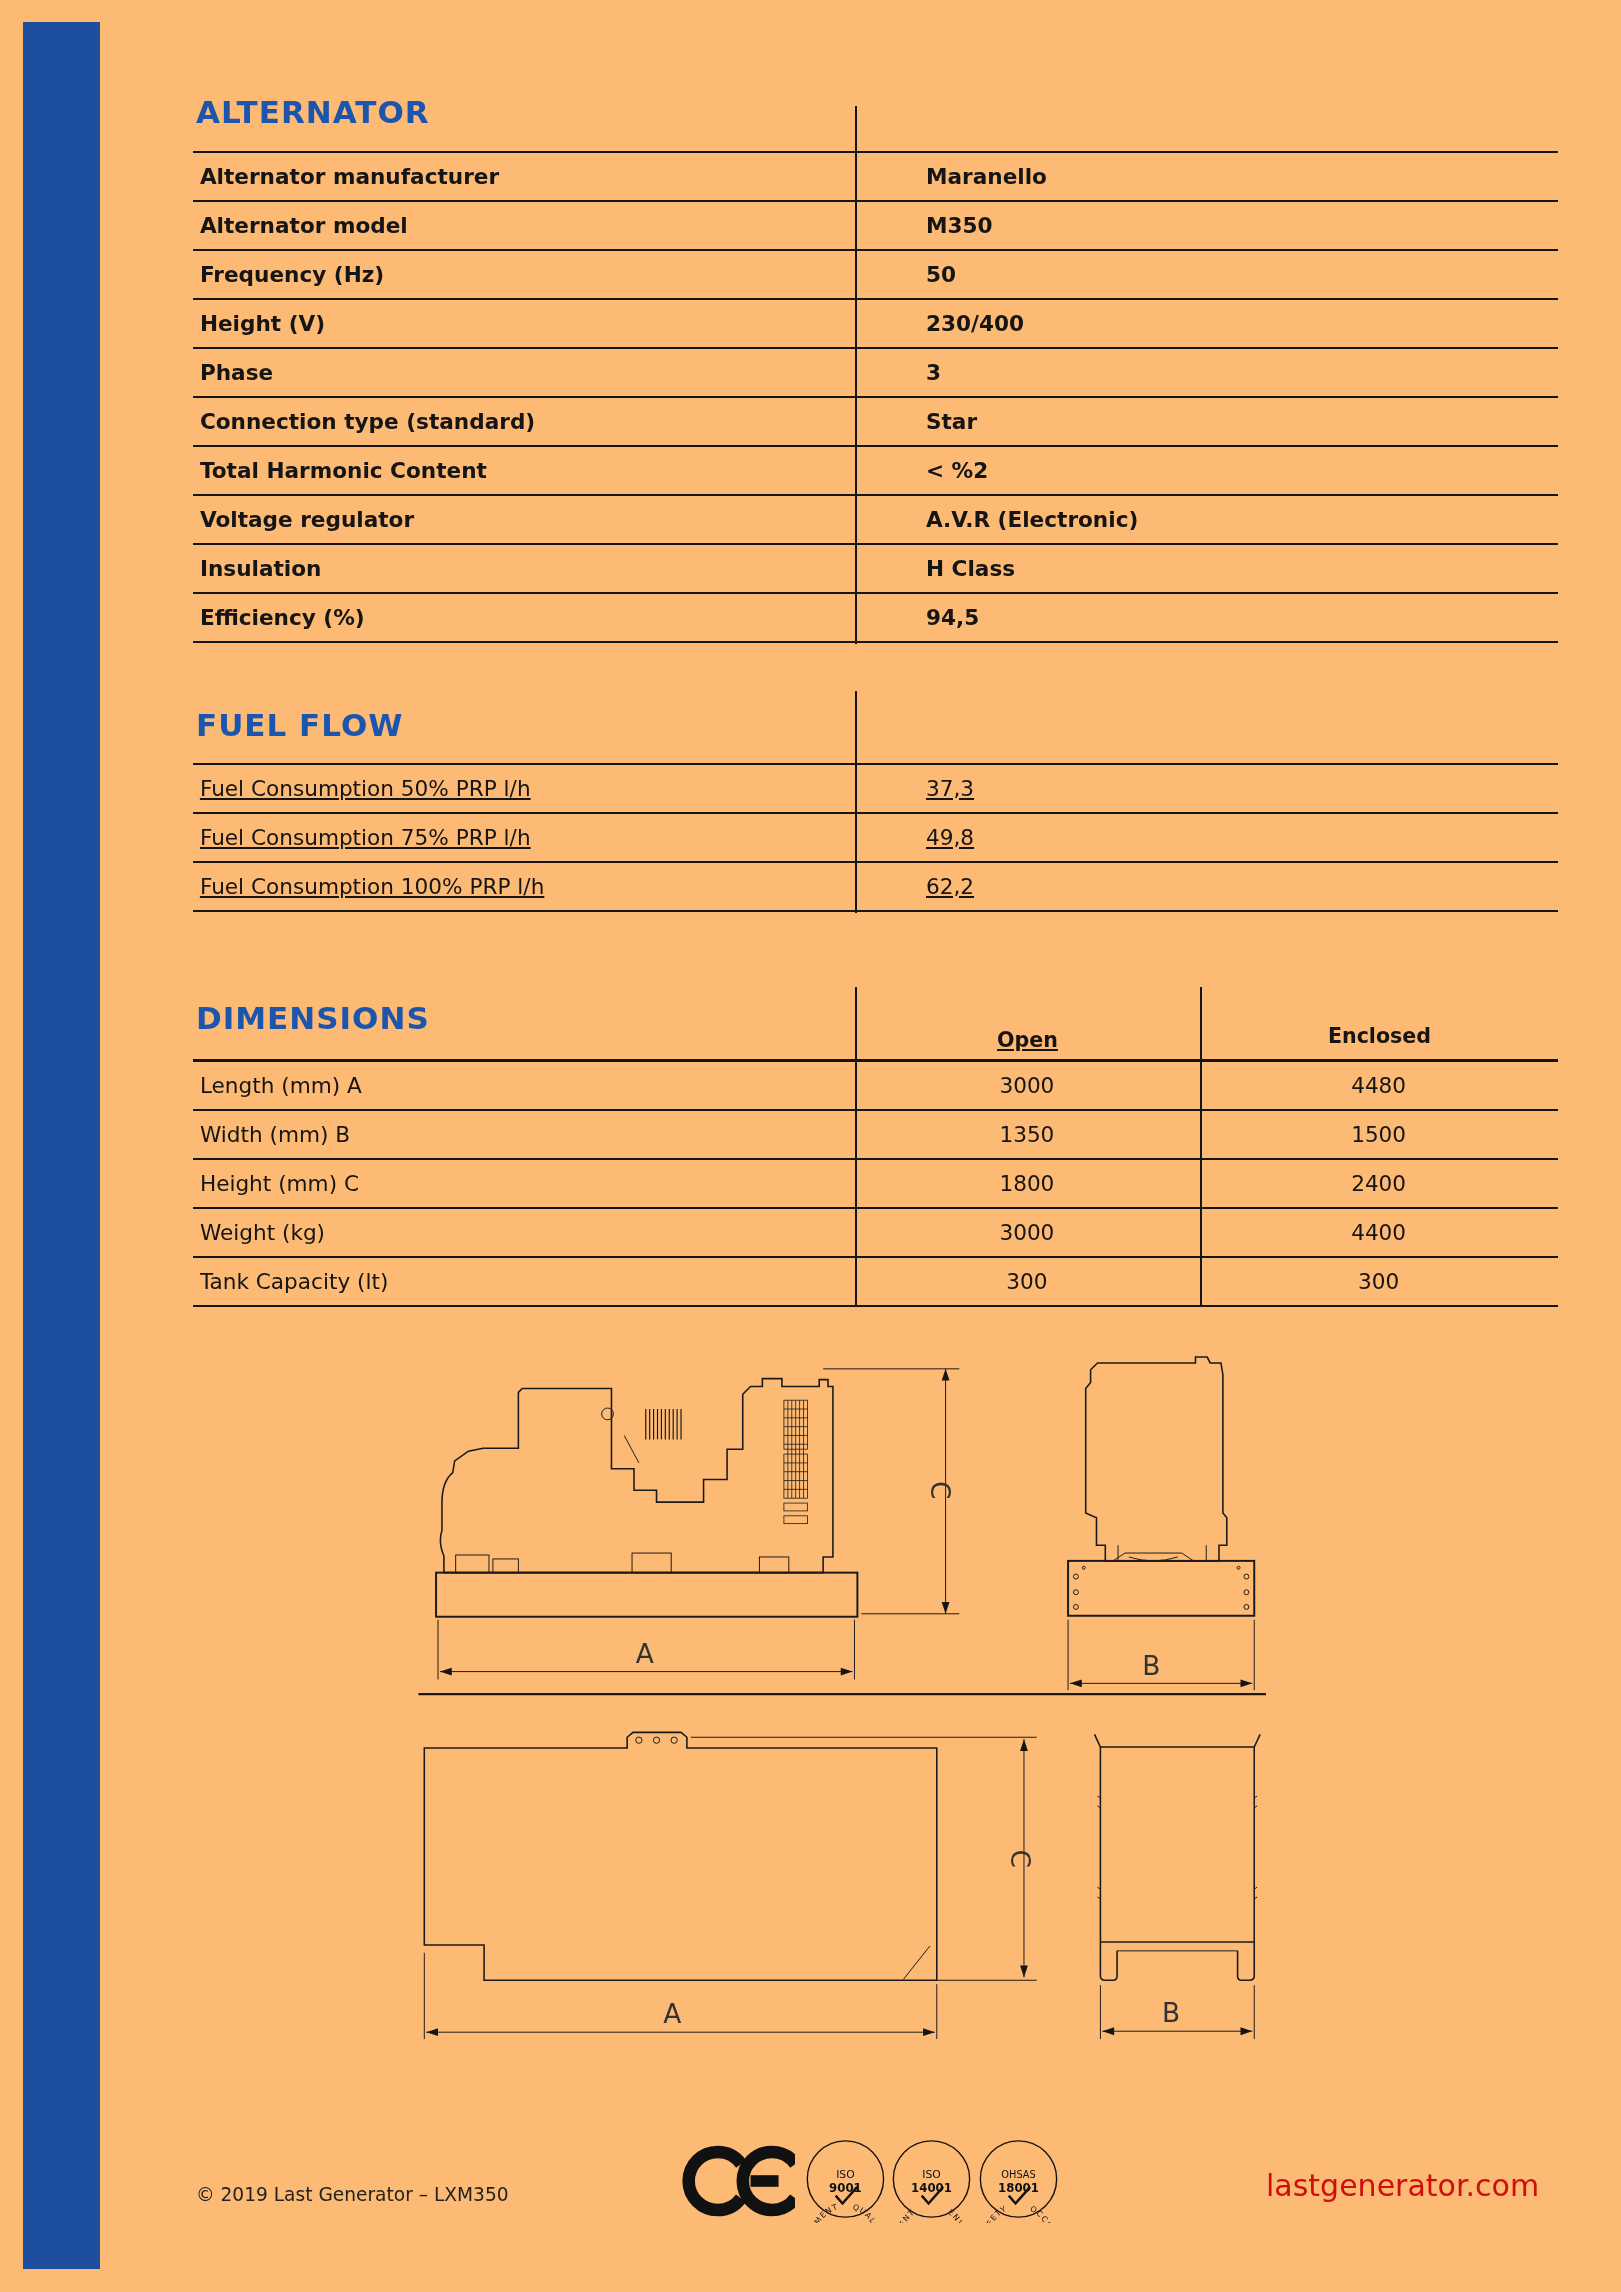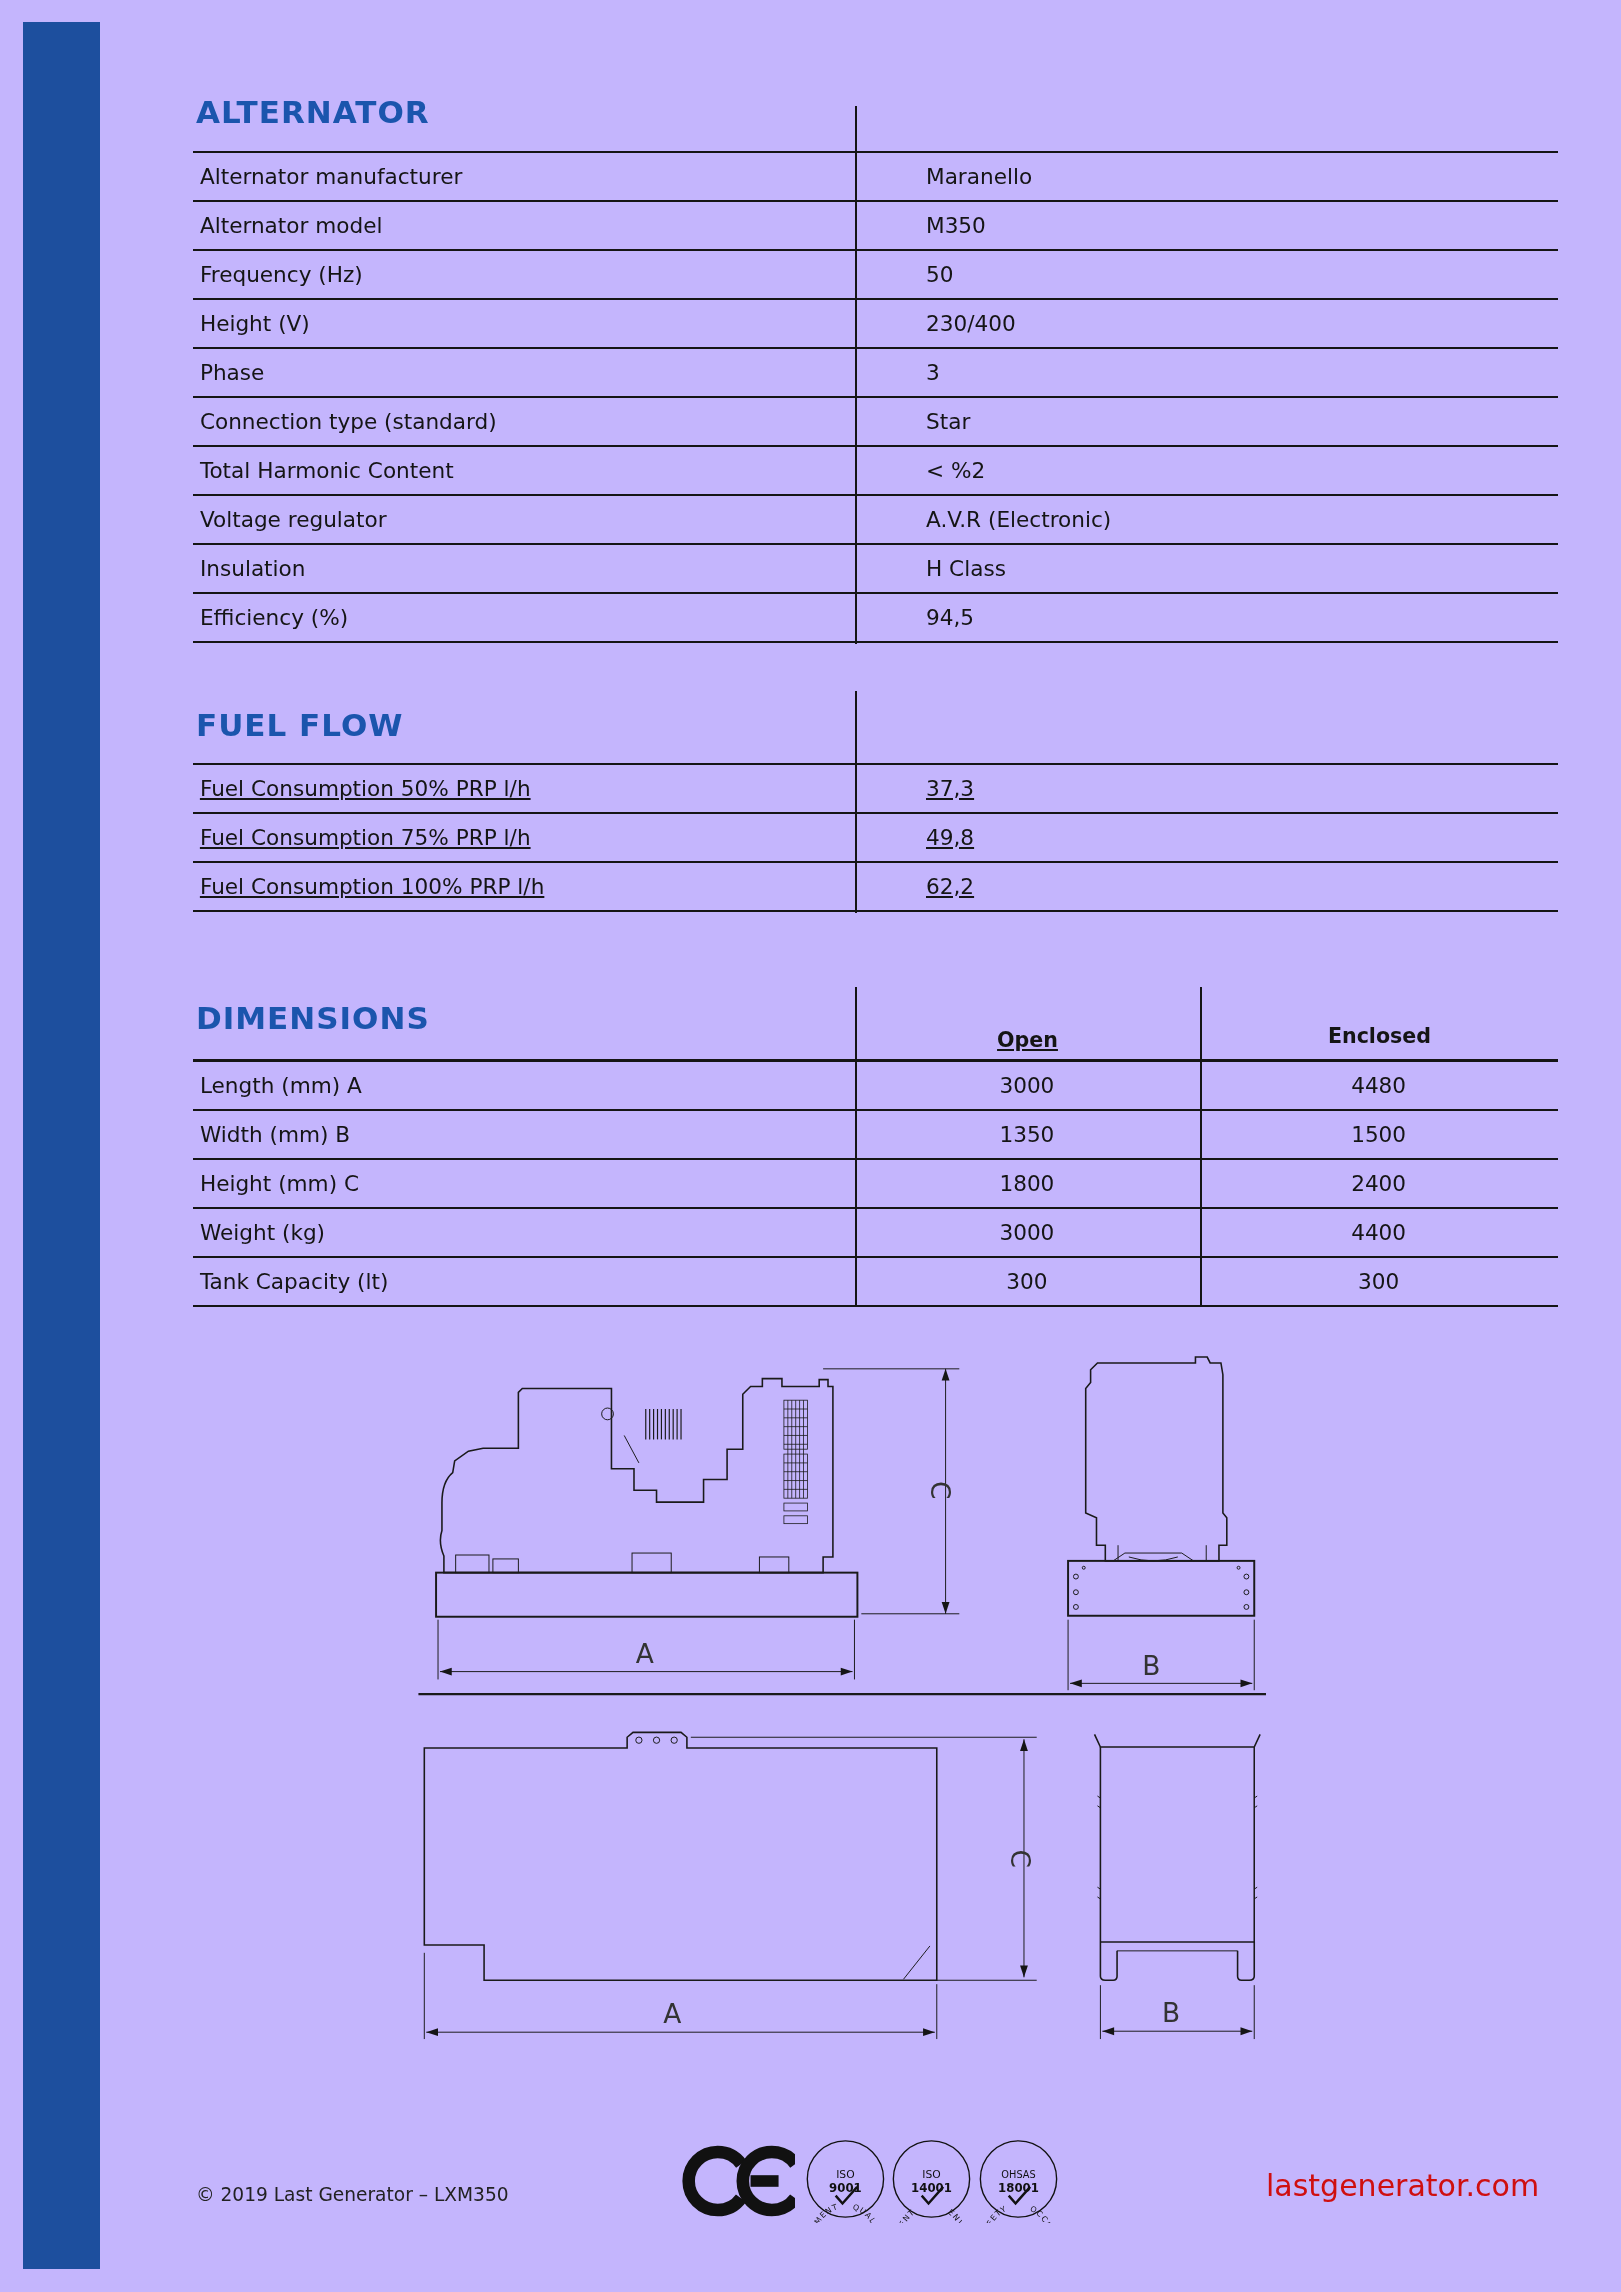--- a/index.html
+++ b/index.html
@@ -1,16 +1,16 @@
 <!DOCTYPE html>
 <html><head>
 <meta charset="utf-8">
 <style>
   html,body{margin:0;padding:0;background:#ffffff;}
-  .page{position:relative;width:1621px;height:2293px;background:#c4b5fd;overflow:hidden;
+  .page{position:relative;width:1621px;height:2293px;background:#fdba74;overflow:hidden;
         font-family:"DejaVu Sans","Liberation Sans",sans-serif;color:#151515;}
   .leftbar{position:absolute;left:22.5px;top:21.6px;width:77px;height:2247px;background:#1d4f9e;}
   .sec-title{position:absolute;left:196px;font-weight:bold;font-size:31px;color:#1b55ad;letter-spacing:1px;}
   .dtable{position:absolute;left:193px;width:1365px;border-top:2.9px solid #151515;box-sizing:content-box;}
   .t-row{display:flex;height:49px;line-height:47px;border-bottom:2px solid #151515;font-size:21.6px;box-sizing:border-box;}
   .t-row .lbl{width:662px;padding-left:6.9px;box-sizing:border-box;white-space:nowrap;}
   .t-row .val{padding-left:32px;white-space:nowrap;margin-left:39px;}
   .t-row .open-c{width:345px;text-align:center;}
   .t-row .enc-c{width:359px;text-align:center;}
   .vline{position:absolute;width:2px;background:#151515;}
@@ -24,21 +24,21 @@
   .ring-text{font-size:8px;letter-spacing:1px;fill:#111;}
   .badge-center{fill:#111;text-anchor:middle;}
 </style>
 </head>
 <body>
 
 <div class="page">
   <div class="leftbar"></div>
 
   <div class="sec-title" style="top:94px;">ALTERNATOR</div>
-  <div class="dtable" style="top:151px;">
+  <div class="dtable" style="top:151px;font-weight:bold;">
     <div class="t-row">
       <div class="lbl">Alternator manufacturer</div>
       <div class="val">Maranello</div>
     </div>
     <div class="t-row">
       <div class="lbl">Alternator model</div>
       <div class="val">M350</div>
     </div>
     <div class="t-row">
       <div class="lbl">Frequency (Hz)</div>

